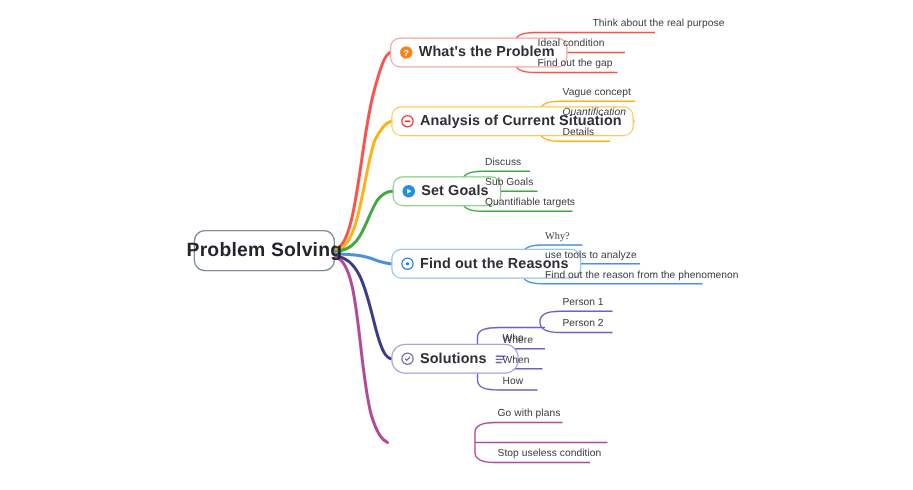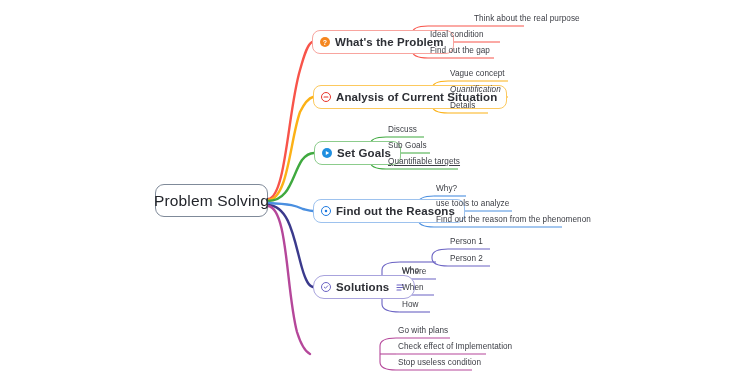--- a/index.html
+++ b/index.html
@@ -25,21 +25,21 @@
   .root-node {
     position: absolute;
     display: flex;
     align-items: center;
     justify-content: center;
     background: #ffffff;
     border: 1.6px solid #7f8a99;
     border-radius: 9px;
     color: #23252b;
     font-size: 15.5px;
-    font-weight: 400;
+    font-weight: 700;
     letter-spacing: .15px;
     white-space: nowrap;
     padding: 0 14px;
   }
   
   .topic-node {
     position: absolute;
     display: flex;
     align-items: center;
     background: #ffffff;
@@ -196,33 +196,33 @@
         </svg>
     </span>
     <span class="topic-label">Set Goals</span>
   </div>
   <div class="leaf-node" style="left:388px; top:125px;">
     <span>Discuss</span>
   </div>
   <div class="leaf-node" style="left:388px; top:141px;text-align:right;">
     <span>Sub Goals</span>
   </div>
-  <div class="leaf-node" style="left:388px; top:157px;text-decoration:underline;">
+  <div class="leaf-node" style="left:388px; top:157px;">
     <span>Quantifiable targets</span>
   </div>
 
   <div class="topic-node" style="left:313px; top:199px; border-color:#9dc2ee;text-align:right;">
     <span class="badge-icon" style="background:#ffffff; border:1.8px solid #1f7ae0;">
       <svg width="10" height="10" viewBox="0 0 10 10">
           <circle cx="5" cy="5" r="1.6" fill="#1f7ae0"></circle>
         </svg>
     </span>
     <span class="topic-label">Find out the Reasons</span>
   </div>
-  <div class="leaf-node" style="left:436px; top:184px;">
+  <div class="leaf-node" style="left:436px; top:184px;font-family:Liberation Serif, serif;">
     <span>Why?</span>
   </div>
   <div class="leaf-node" style="left:436px; top:199px;">
     <span>use tools to analyze</span>
   </div>
   <div class="leaf-node" style="left:436px; top:215px;text-align:center;">
     <span>Find out the reason from the phenomenon</span>
   </div>
 
   <div class="topic-node" style="left:313px; top:275px; border-color:#a8a3dd;border-radius:11px;">
@@ -255,20 +255,17 @@
   <div class="leaf-node" style="left:402px; top:283px;">
     <span>When</span>
   </div>
   <div class="leaf-node" style="left:402px; top:300px;">
     <span>How</span>
   </div>
 
   <div class="leaf-node" style="left:398px; top:326px;">
     <span>Go with plans</span>
   </div>
-  <div class="leaf-node" style="left:398px; top:342px;">
-    <span>Check effect of Implementation</span>
-  </div>
   <div class="leaf-node" style="left:398px; top:358px;">
     <span>Stop useless condition</span>
   </div>
 
 </div>
 
 </body></html>

